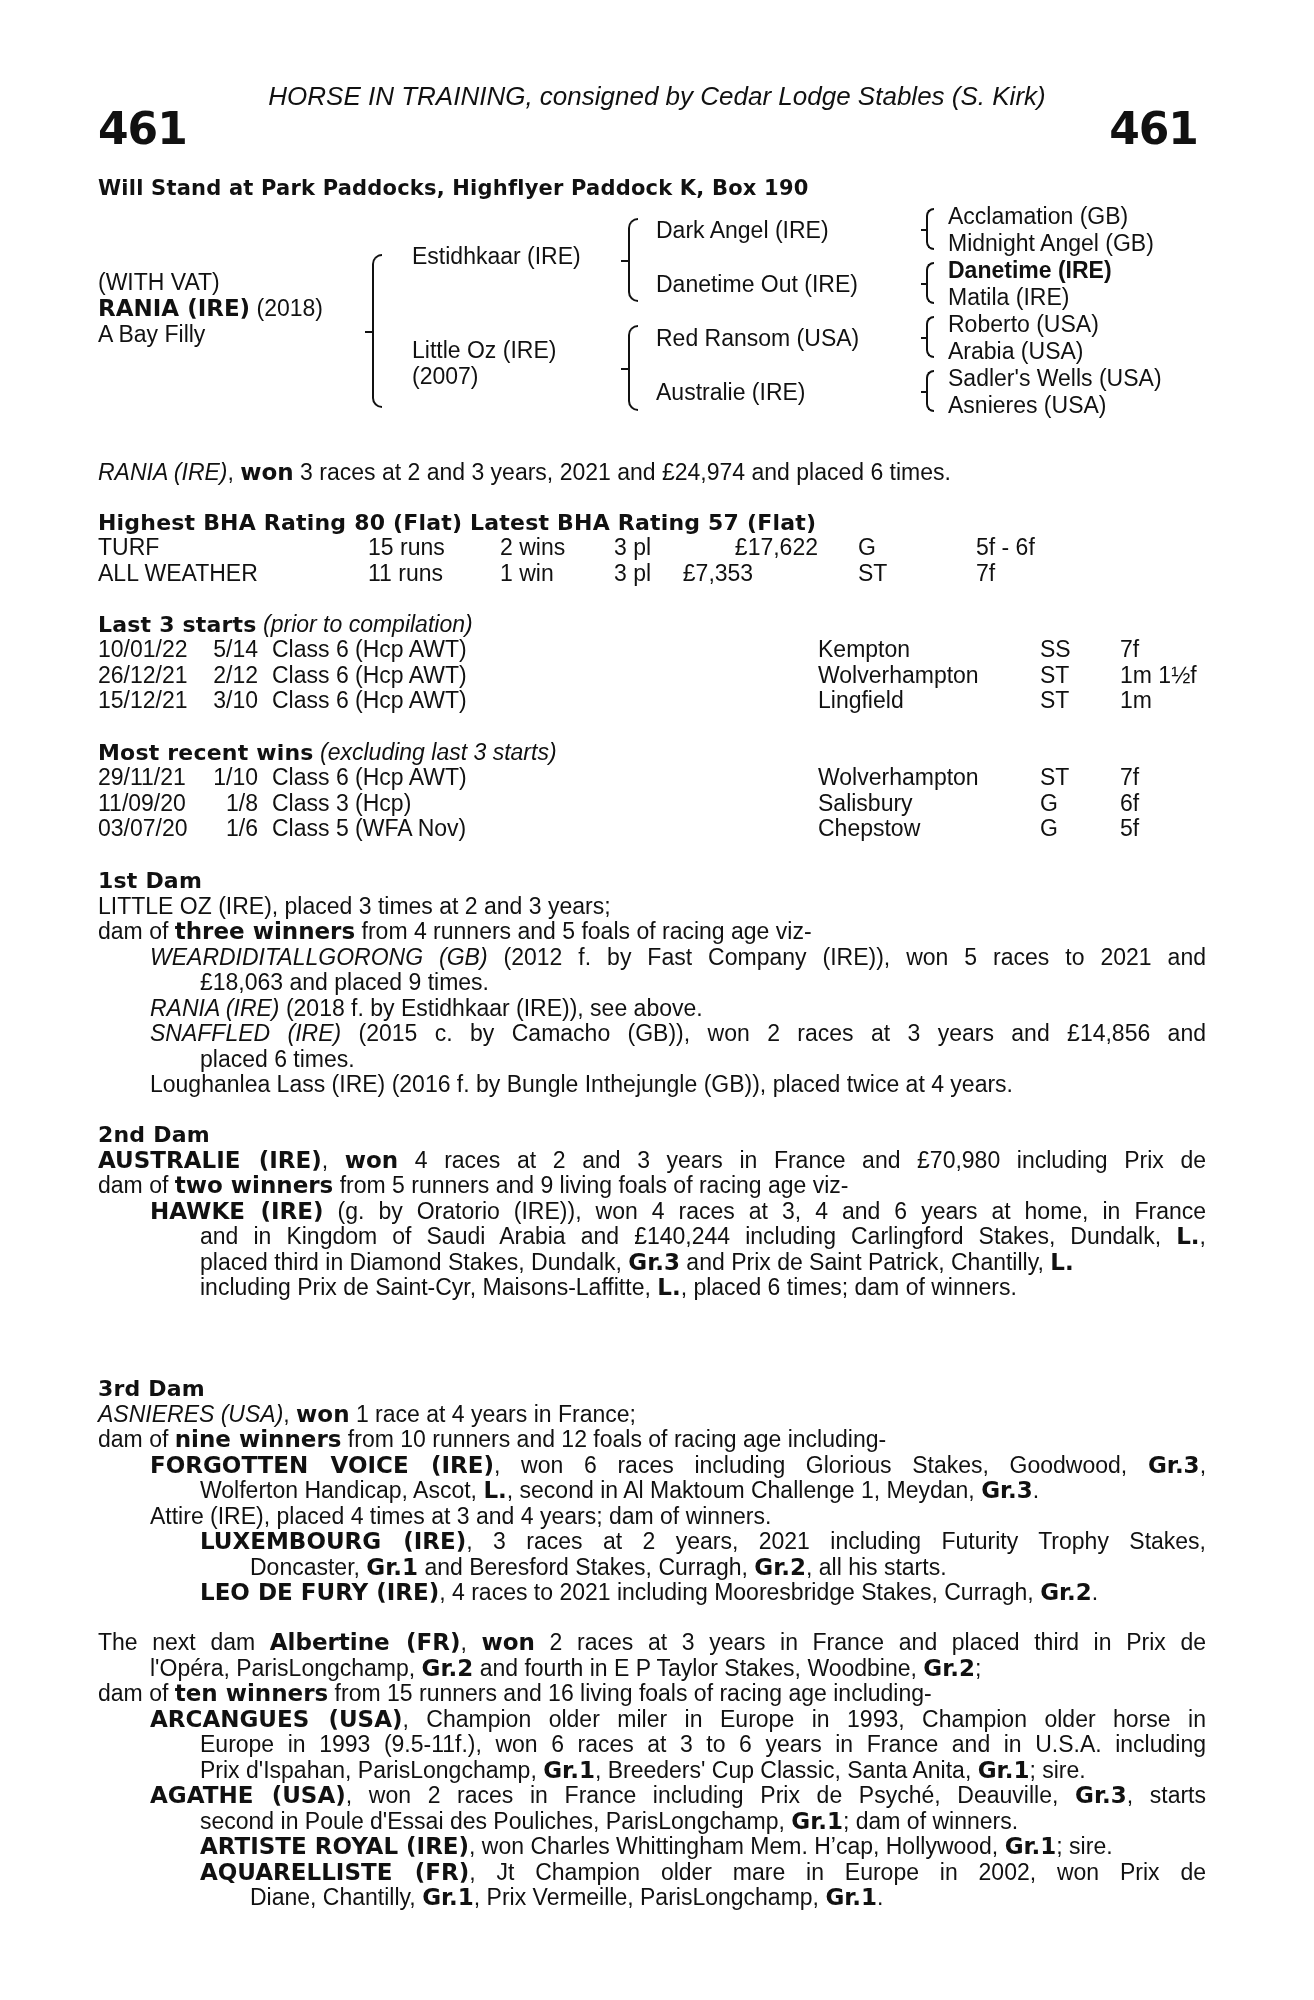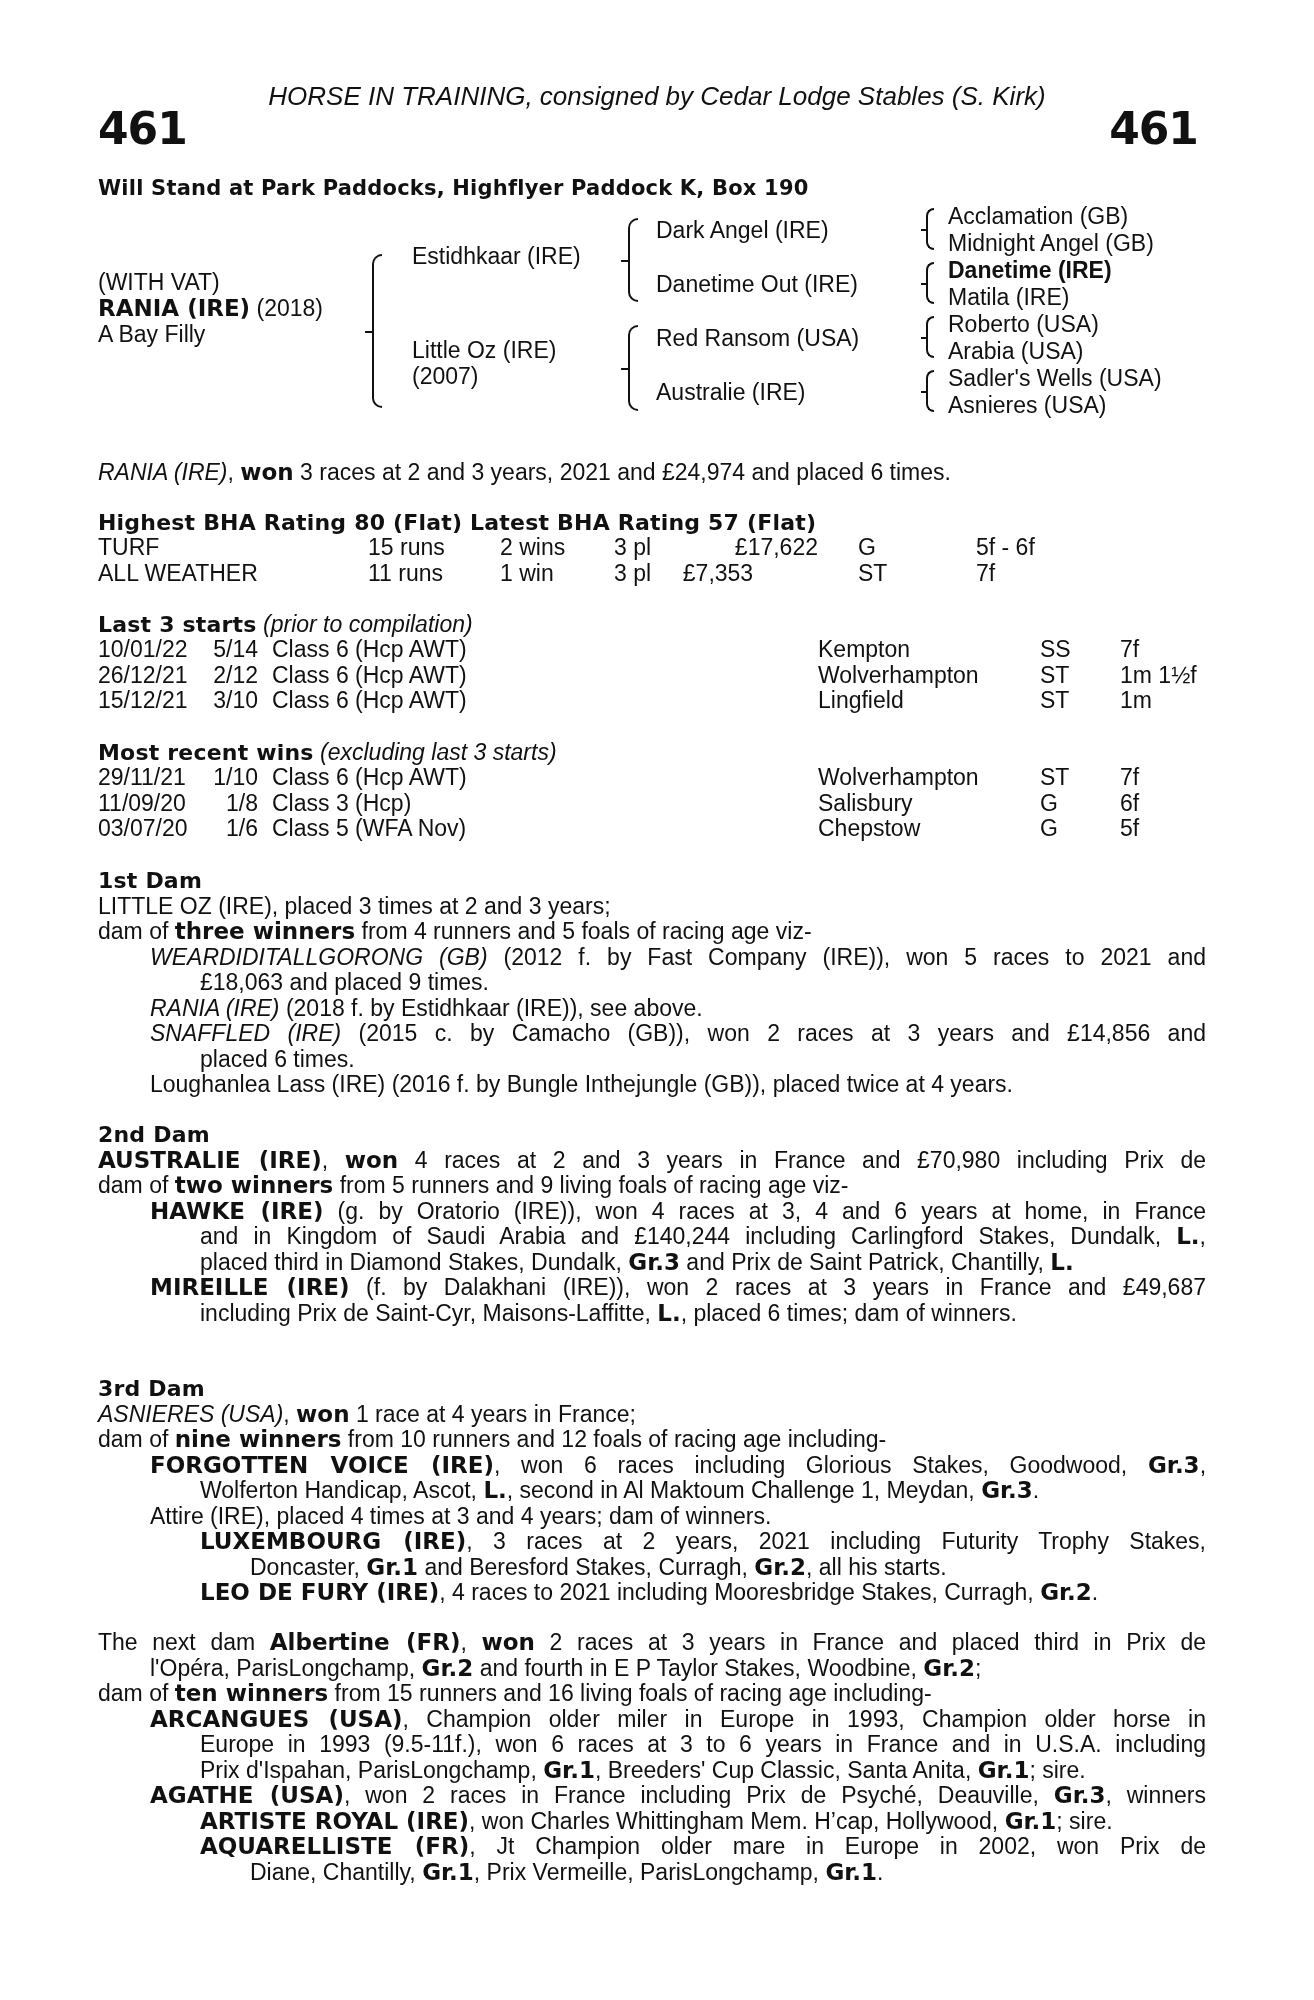--- a/index.html
+++ b/index.html
@@ -175,21 +175,20 @@
   <div class="line ind1">Loughanlea Lass (IRE) (2016 f. by Bungle Inthejungle (GB)), placed twice at 4 years.</div>
 </div>
 
 <div class="para" style="top:1122px;">
   <div class="line heavy section-head">2nd Dam</div>
   <div class="just"><span class="hk">AUSTRALIE (IRE)</span>, <span class="hk">won</span><span> 4 races at 2 and 3 years in France and £70,980 including Prix de</span></div>
   <div class="line"><span>dam of </span><span class="hk">two winners</span><span> from 5 runners and 9 living foals of racing age viz-</span></div>
   <div class="ind1 just"><span class="hk">HAWKE (IRE)</span><span> (g. by Oratorio (IRE)), won 4 races at 3, 4 and 6 years at home, in France</span></div>
   <div class="ind2 just"><span>and in Kingdom of Saudi Arabia and £140,244 including Carlingford Stakes, Dundalk, </span><span class="hk">L.</span><span>,</span></div>
   <div class="line ind2"><span>placed third in Diamond Stakes, Dundalk, </span><span class="hk">Gr.3</span><span> and Prix de Saint Patrick, Chantilly, </span><span class="hk">L.</span></div>
-  <div class="ind1 just"><span class="hk">MIREILLE (IRE)</span><span> (f. by Dalakhani (IRE)), won 2 races at 3 years in France and £49,687</span></div>
   <div class="line ind2"><span>including Prix de Saint-Cyr, Maisons-Laffitte, </span><span class="hk">L.</span><span>, placed 6 times; dam of winners.</span></div>
 </div>
 
 <div class="para" style="top:1376px;">
   <div class="line heavy section-head">3rd Dam</div>
   <div class="line"><span class="it">ASNIERES (USA)</span>, <span class="hk">won</span><span> 1 race at 4 years in France;</span></div>
   <div class="line"><span>dam of </span><span class="hk">nine winners</span><span> from 10 runners and 12 foals of racing age including-</span></div>
   <div class="ind1 just"><span class="hk">FORGOTTEN VOICE (IRE)</span><span>, won 6 races including Glorious Stakes, Goodwood, </span><span class="hk">Gr.3</span><span>,</span></div>
   <div class="line ind2"><span>Wolferton Handicap, Ascot, </span><span class="hk">L.</span><span>, second in Al Maktoum Challenge 1, Meydan, </span><span class="hk">Gr.3</span><span>.</span></div>
   <div class="line ind1">Attire (IRE), placed 4 times at 3 and 4 years; dam of winners.</div>
@@ -198,17 +197,18 @@
   <div class="line ind2"><span class="hk">LEO DE FURY (IRE)</span><span>, 4 races to 2021 including Mooresbridge Stakes, Curragh, </span><span class="hk">Gr.2</span><span>.</span></div>
 </div>
 
 <div class="para" style="top:1630px;">
   <div class="just"><span>The next dam </span><span class="hk">Albertine (FR)</span><span>, </span><span class="hk">won</span><span> 2 races at 3 years in France and placed third in Prix de</span></div>
   <div class="line ind1"><span>l'Opéra, ParisLongchamp, </span><span class="hk">Gr.2</span><span> and fourth in E P Taylor Stakes, Woodbine, </span><span class="hk">Gr.2</span><span>;</span></div>
   <div class="line"><span>dam of </span><span class="hk">ten winners</span><span> from 15 runners and 16 living foals of racing age including-</span></div>
   <div class="ind1 just"><span class="hk">ARCANGUES (USA)</span><span>, Champion older miler in Europe in 1993, Champion older horse in</span></div>
   <div class="ind2 just">Europe in 1993 (9.5-11f.), won 6 races at 3 to 6 years in France and in U.S.A. including</div>
   <div class="line ind2"><span>Prix d'Ispahan, ParisLongchamp, </span><span class="hk">Gr.1</span><span>, Breeders' Cup Classic, Santa Anita, </span><span class="hk">Gr.1</span><span>; sire.</span></div>
-  <div class="ind1 just"><span class="hk">AGATHE (USA)</span><span>, won 2 races in France including Prix de Psyché, Deauville, </span><span class="hk">Gr.3</span><span>, winners</span></div>
+  <div class="ind1 just"><span class="hk">AGATHE (USA)</span><span>, won 2 races in France including Prix de Psyché, Deauville, </span><span class="hk">Gr.3</span><span>, starts</span></div>
+  <div class="line ind2"><span>second in Poule d'Essai des Pouliches, ParisLongchamp, </span><span class="hk">Gr.1</span><span>; dam of winners.</span></div>
   <div class="line ind2"><span class="hk">ARTISTE ROYAL (IRE)</span><span>, won Charles Whittingham Mem. H’cap, Hollywood, </span><span class="hk">Gr.1</span><span>; sire.</span></div>
   <div class="ind2 just"><span class="hk">AQUARELLISTE (FR)</span><span>, Jt Champion older mare in Europe in 2002, won Prix de</span></div>
   <div class="line ind3"><span>Diane, Chantilly, </span><span class="hk">Gr.1</span><span>, Prix Vermeille, ParisLongchamp, </span><span class="hk">Gr.1</span><span>.</span></div>
 </div>
 
 </body></html>

